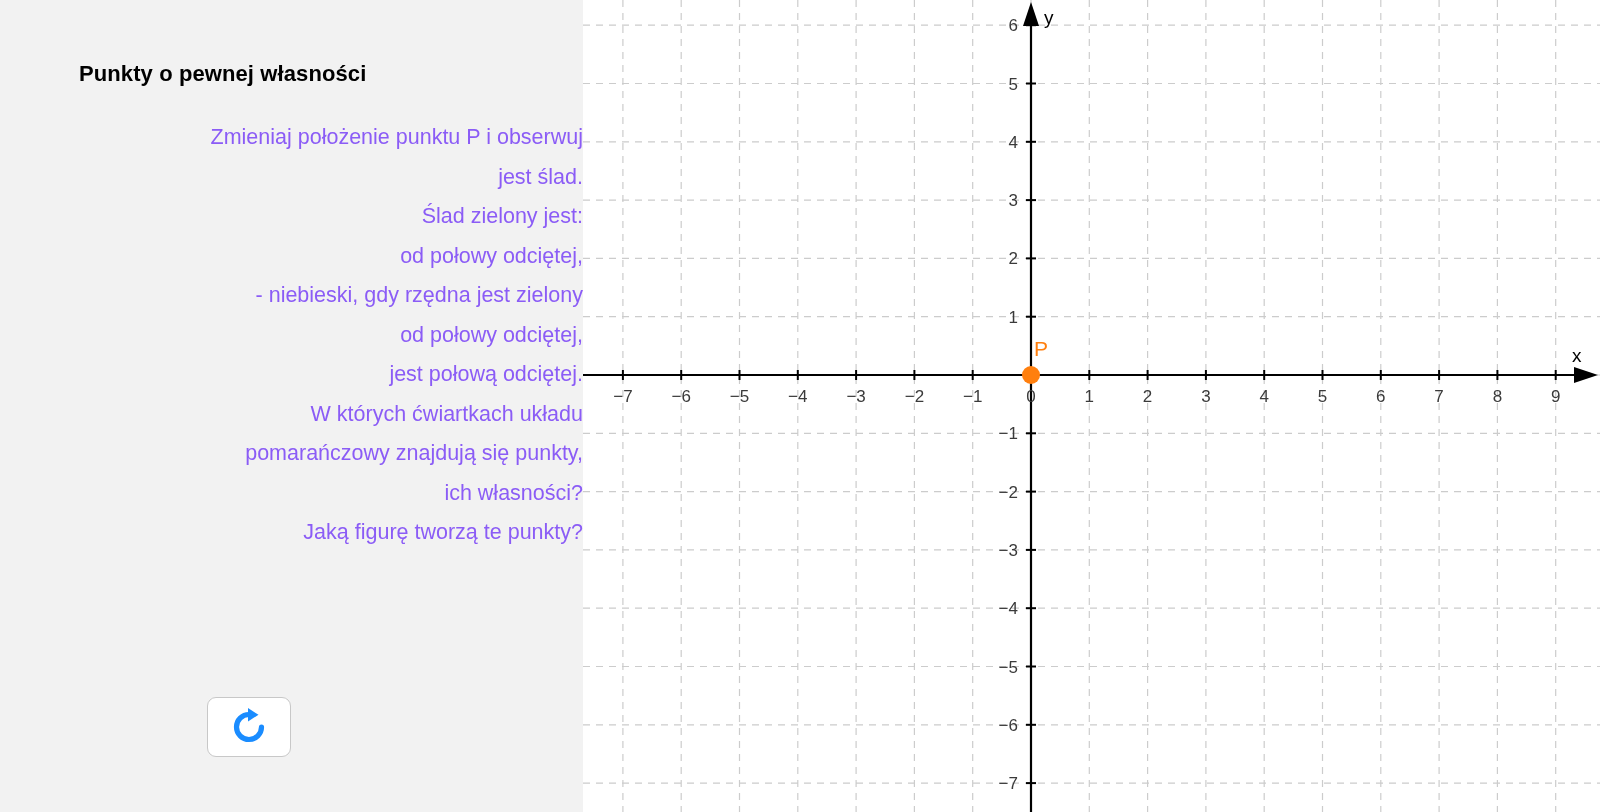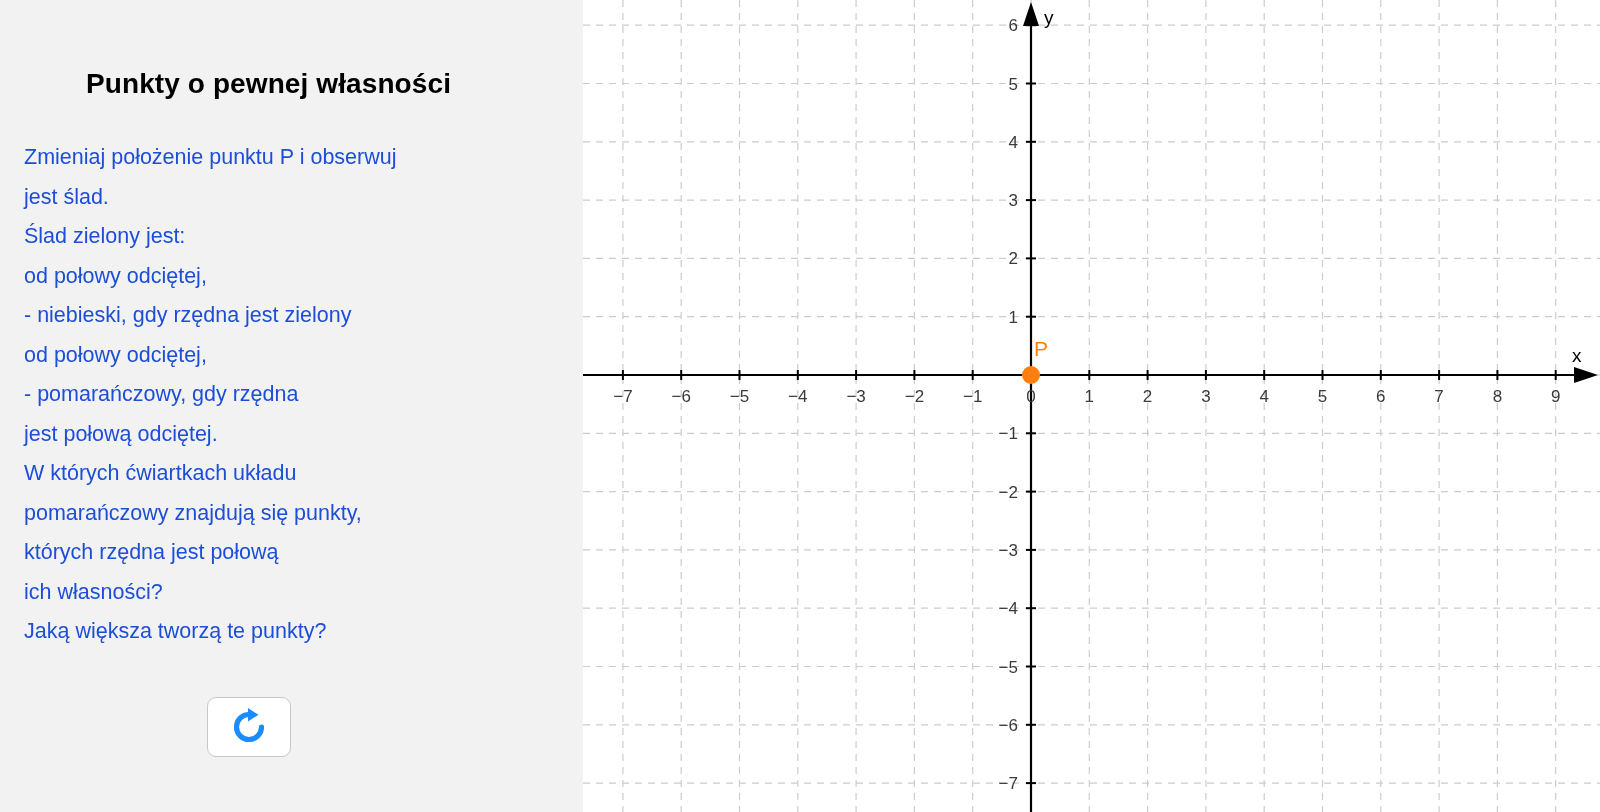--- a/index.html
+++ b/index.html
@@ -24,32 +24,33 @@
   #sidebar {
     position: relative;
     width: 583px;
     height: 812px;
     background: #f2f2f2;
     box-sizing: border-box;
     padding: 0;
     flex: 0 0 583px;
   }
   #panel-title {
-    font-size: 28px;
+    font-size: 22px;
     font-weight: bold;
     color: #000000;
-    margin: 16px;
+    margin: 9px;
     padding: 52px 0 0 70px;
     letter-spacing: 0.1px;
   }
   #panel-body {
     padding: 22px 0 0 24px;
     font-size: 21.5px;
     line-height: 39.5px;
-    color: #1d4ed8;
+    color: #8b5cf6;
+    text-align: right;
   }
   #panel-body .line {
     white-space: pre;
   }
   #reset-wrap {
     position: absolute;
     left: 207px;
     top: 697px;
     width: 84px;
     height: 60px;
@@ -107,27 +108,25 @@
   <aside id="sidebar">
     <h1 id="panel-title">Punkty o pewnej własności</h1>
 
     <div id="panel-body">
       <div class="line">Zmieniaj położenie punktu P i obserwuj</div>
       <div class="line">jest ślad.</div>
       <div class="line">Ślad zielony jest:</div>
       <div class="line">od połowy odciętej,</div>
       <div class="line">- niebieski, gdy rzędna jest zielony</div>
       <div class="line">od połowy odciętej,</div>
-      <div class="line">- pomarańczowy, gdy rzędna</div>
       <div class="line">jest połową odciętej.</div>
       <div class="line">W których ćwiartkach układu</div>
       <div class="line">pomarańczowy znajdują się punkty,</div>
-      <div class="line">których rzędna jest połową</div>
       <div class="line">ich własności?</div>
-      <div class="line">Jaką większa tworzą te punkty?</div>
+      <div class="line">Jaką figurę tworzą te punkty?</div>
     </div>
 
     <div id="reset-wrap">
       <button id="reset-button">
         <span>
           <svg width="44" height="44" viewBox="0 0 44 44" aria-hidden="true">
             <path d="M22 9.5 A12.5 12.5 0 1 0 34.5 22" fill="none" stroke="#1a8cff" stroke-width="5.2" stroke-linecap="round"></path>
             <polygon points="21.0,3.0 21.0,16.4 31.5,9.8" fill="#1a8cff"></polygon>
           </svg>
         </span>

